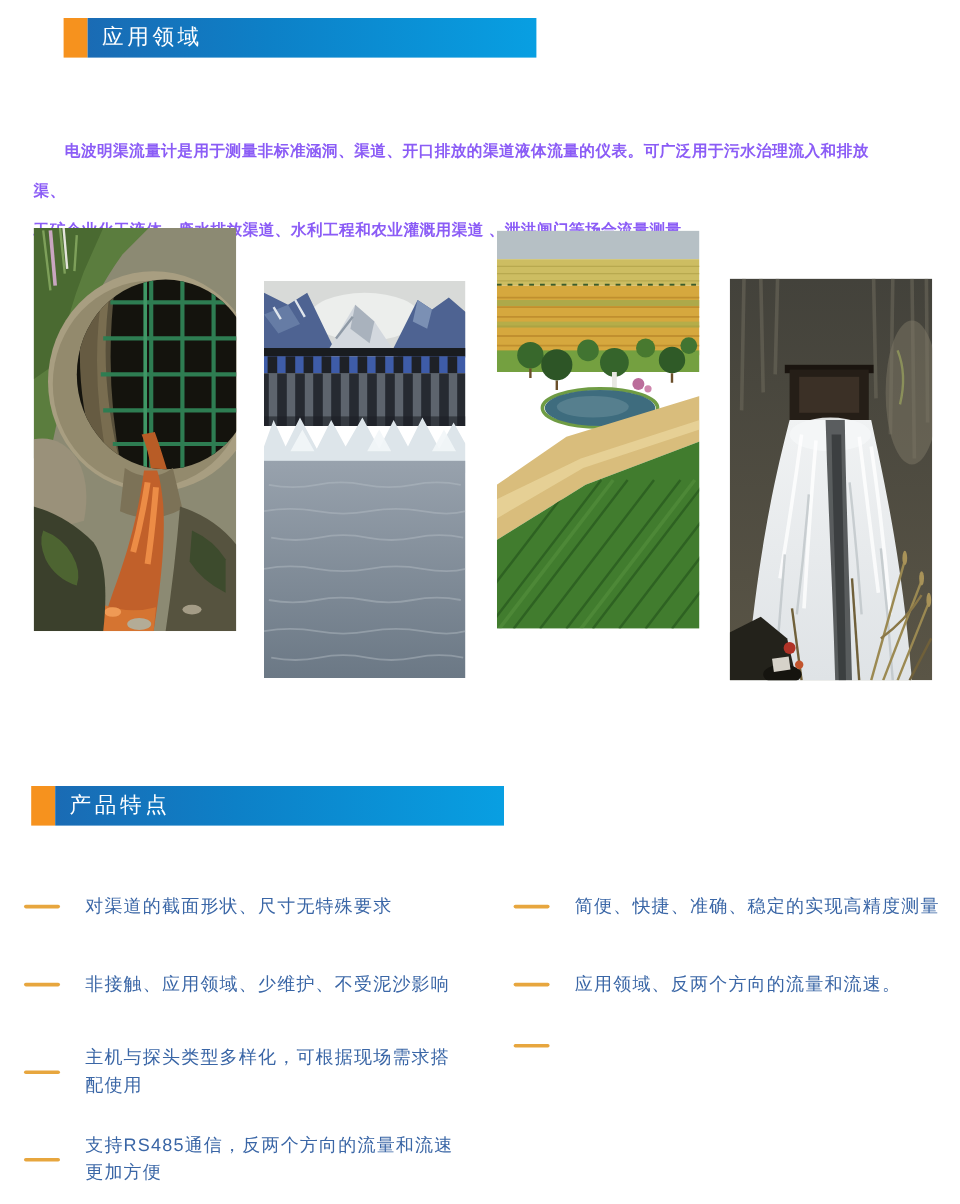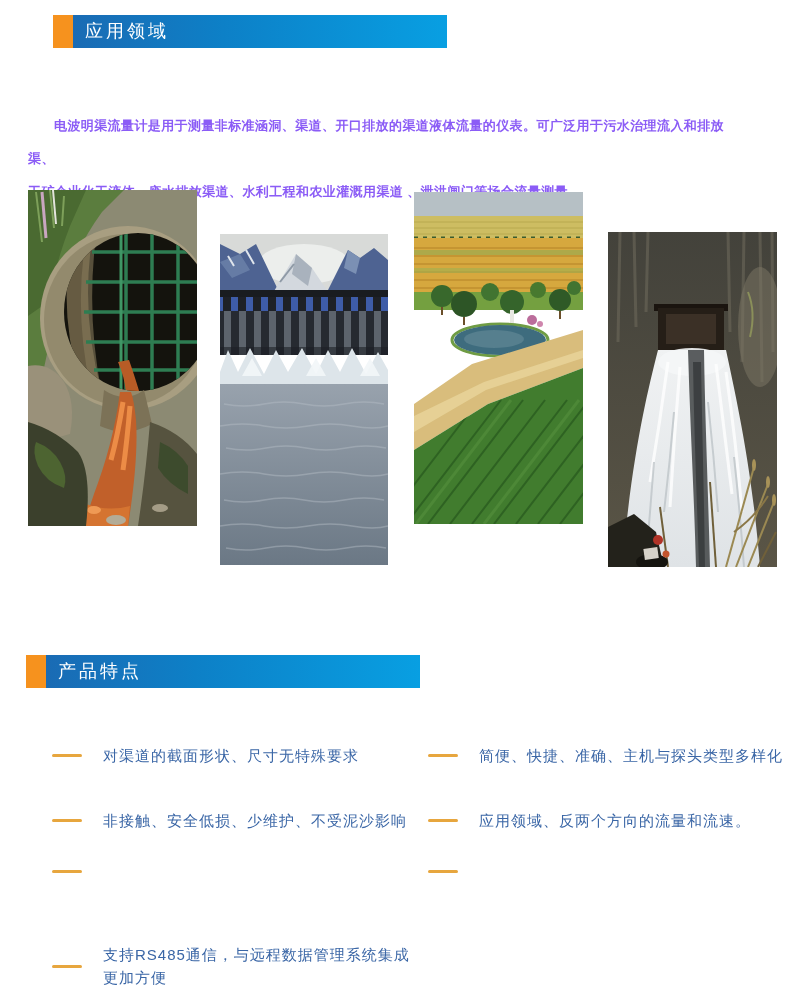--- a/index.html
+++ b/index.html
@@ -39,21 +39,21 @@
   
   .feature{position:absolute;display:flex;align-items:center;}
   .feature .dash{
     width:30px;height:3px;background:#e7a63e;border-radius:2px;
     margin-right:21px;flex:0 0 auto;
   }
   .feature .txt{
     font-size:15px;line-height:23px;color:#3a66a6;letter-spacing:1px;
     font-weight:500;white-space:pre-line;max-width:330px;
   }
-  .fl{left:52px;}
+  .fl{left:20px;}
   .fr{left:428px;}
   #f-l1{top:744px}#f-l2{top:809px}#f-l3{top:870px}#f-l4{top:943px}
   #f-r1{top:744px}#f-r2{top:809px}#f-r3{top:870px}
 </style>
 </head>
 <body>
 
 <div class="banner" id="banner-application">
   <div class="banner-accent"></div>
   <div class="banner-bar">
@@ -326,34 +326,36 @@
     <span class="banner-title">产品特点</span>
   </div>
 </div>
 
 <div class="feature fl" id="f-l1">
   <span class="dash"></span>
   <span class="txt">对渠道的截面形状、尺寸无特殊要求</span>
 </div>
 <div class="feature fl" id="f-l2">
   <span class="dash"></span>
-  <span class="txt">非接触、安全低损、少维护、不受泥沙影响</span>
+  <span class="txt">非接触、应用领域、少维护、不受泥沙影响</span>
 </div>
 <div class="feature fl" id="f-l3">
   <span class="dash"></span>
+  <span class="txt">主机与探头类型多样化，可根据现场需求搭
+配使用</span>
 </div>
 <div class="feature fl" id="f-l4">
   <span class="dash"></span>
-  <span class="txt">支持RS485通信，与远程数据管理系统集成
+  <span class="txt">支持RS485通信，反两个方向的流量和流速
 更加方便</span>
 </div>
 
 <div class="feature fr" id="f-r1">
   <span class="dash"></span>
-  <span class="txt">简便、快捷、准确、主机与探头类型多样化</span>
+  <span class="txt">简便、快捷、准确、稳定的实现高精度测量</span>
 </div>
 <div class="feature fr" id="f-r2">
   <span class="dash"></span>
   <span class="txt">应用领域、反两个方向的流量和流速。</span>
 </div>
 <div class="feature fr" id="f-r3">
   <span class="dash"></span>
 </div>
 
 </body></html>

